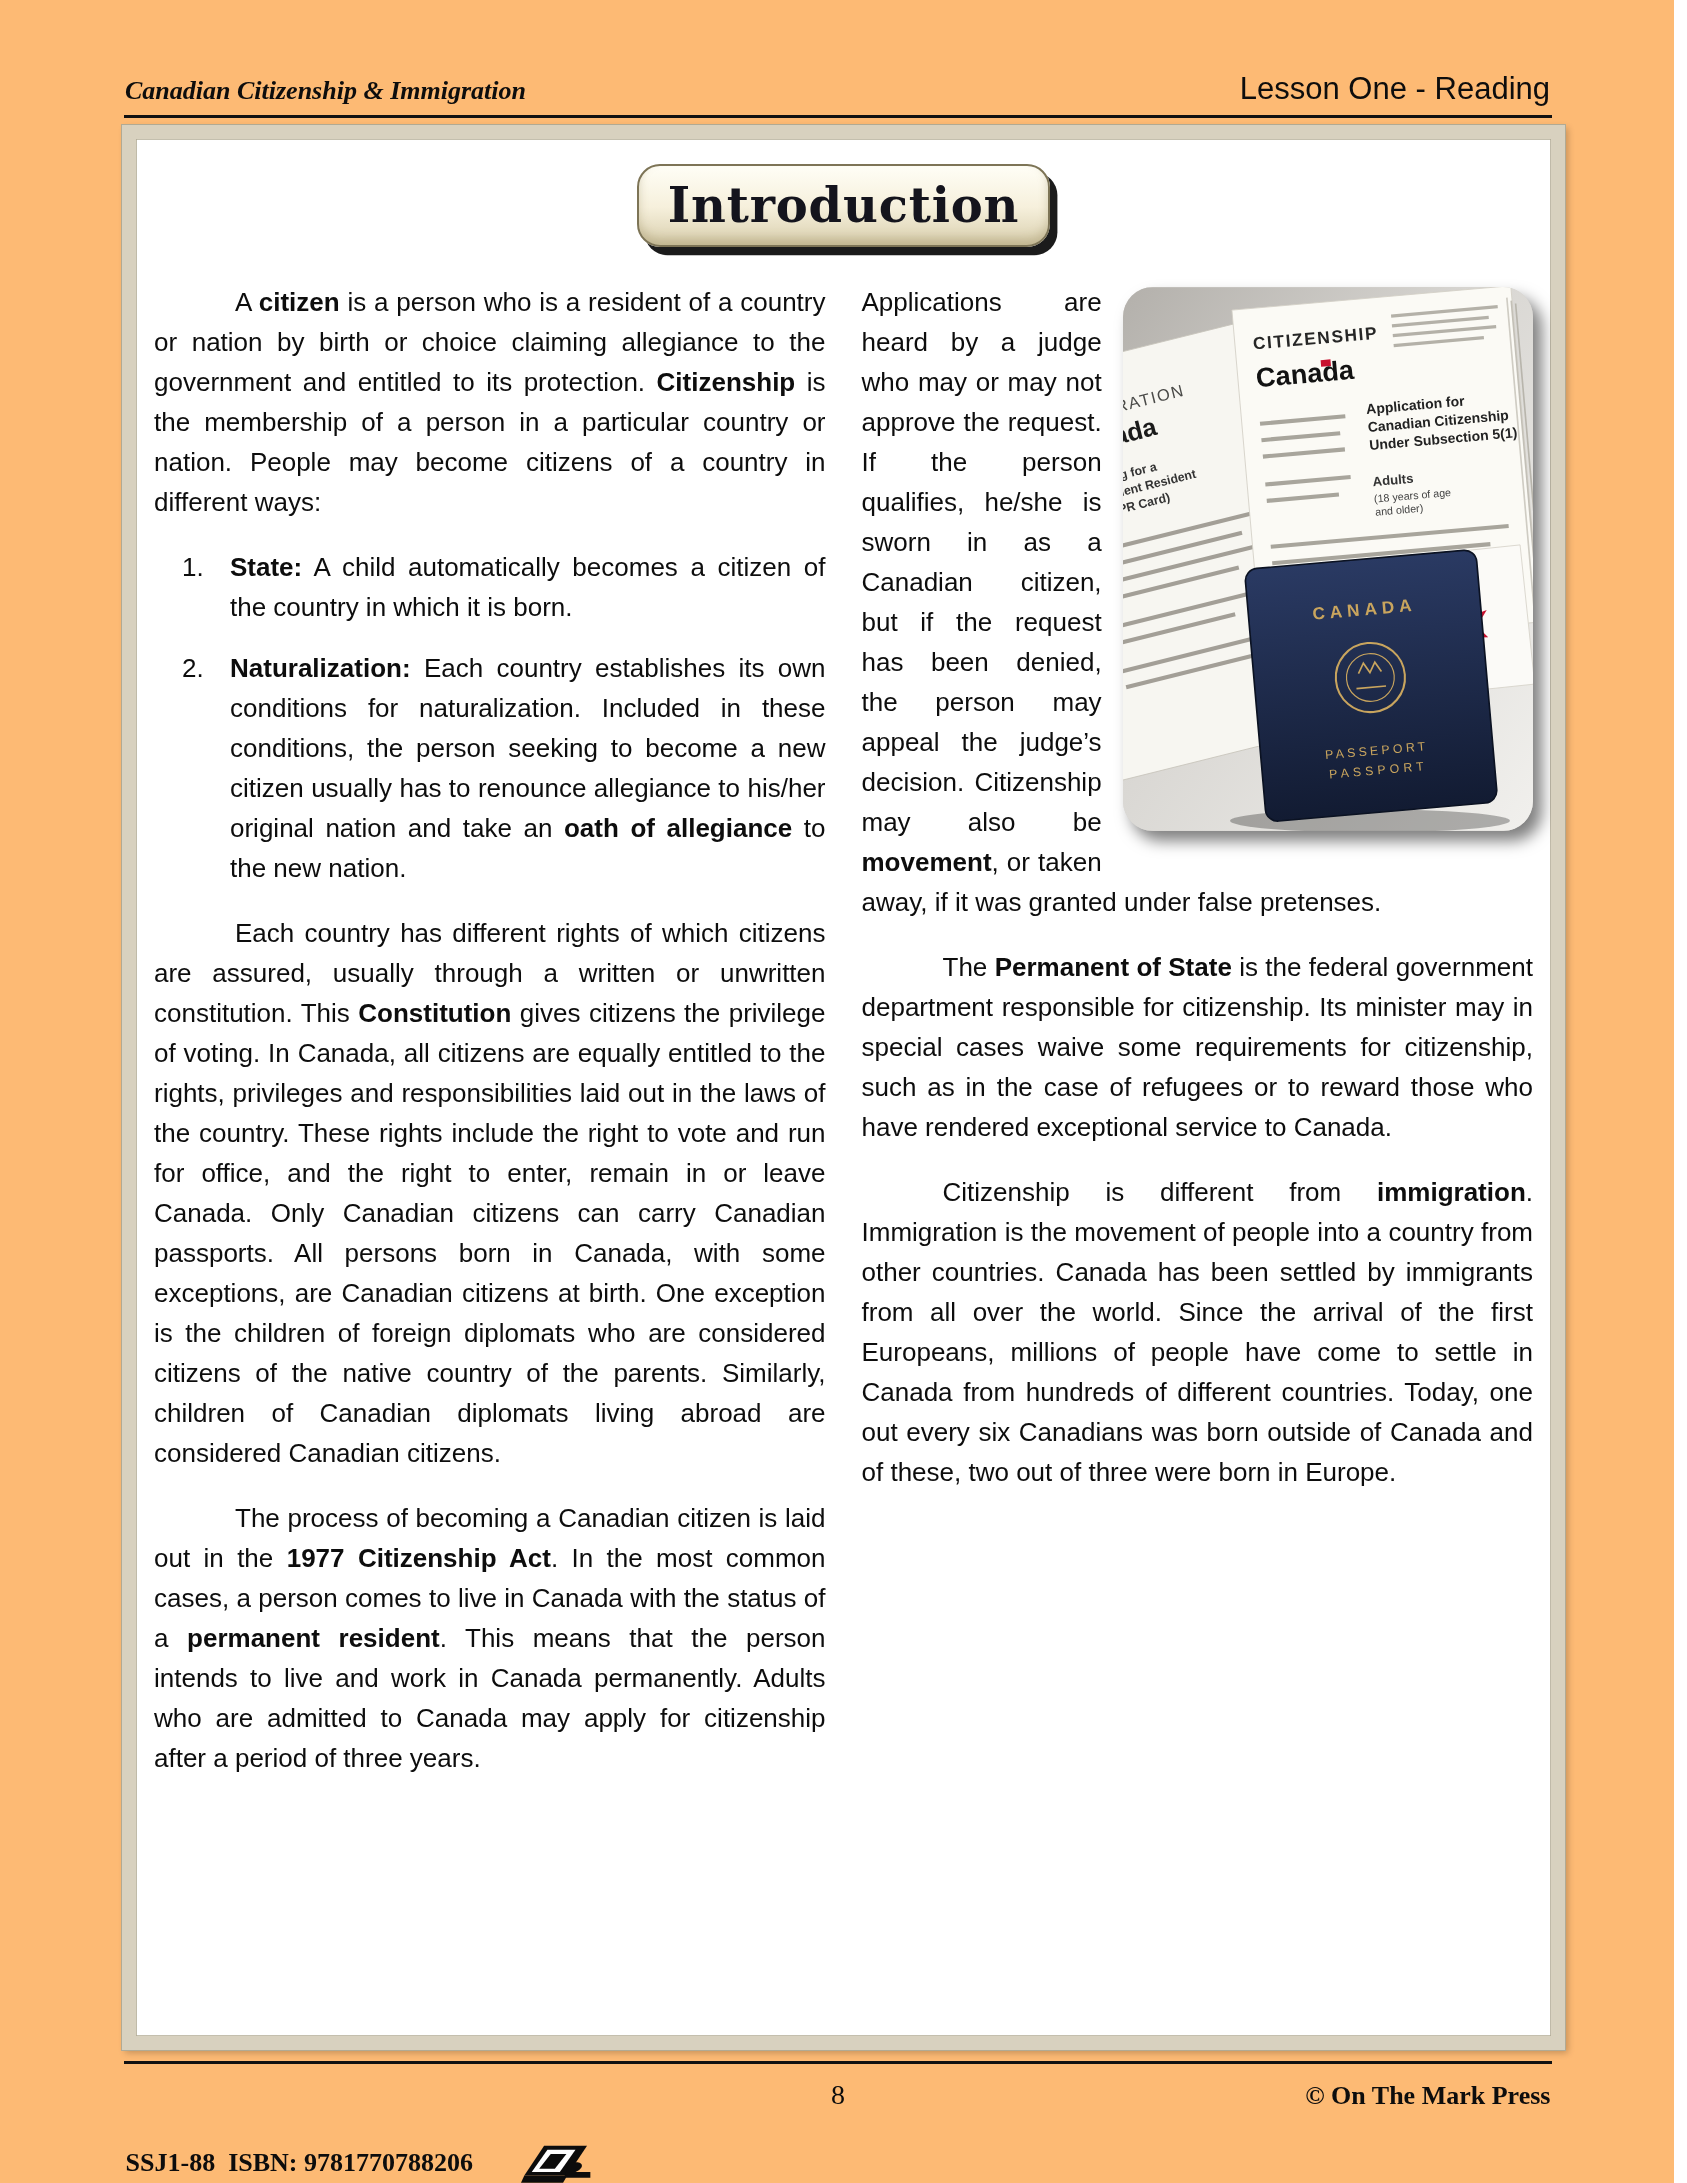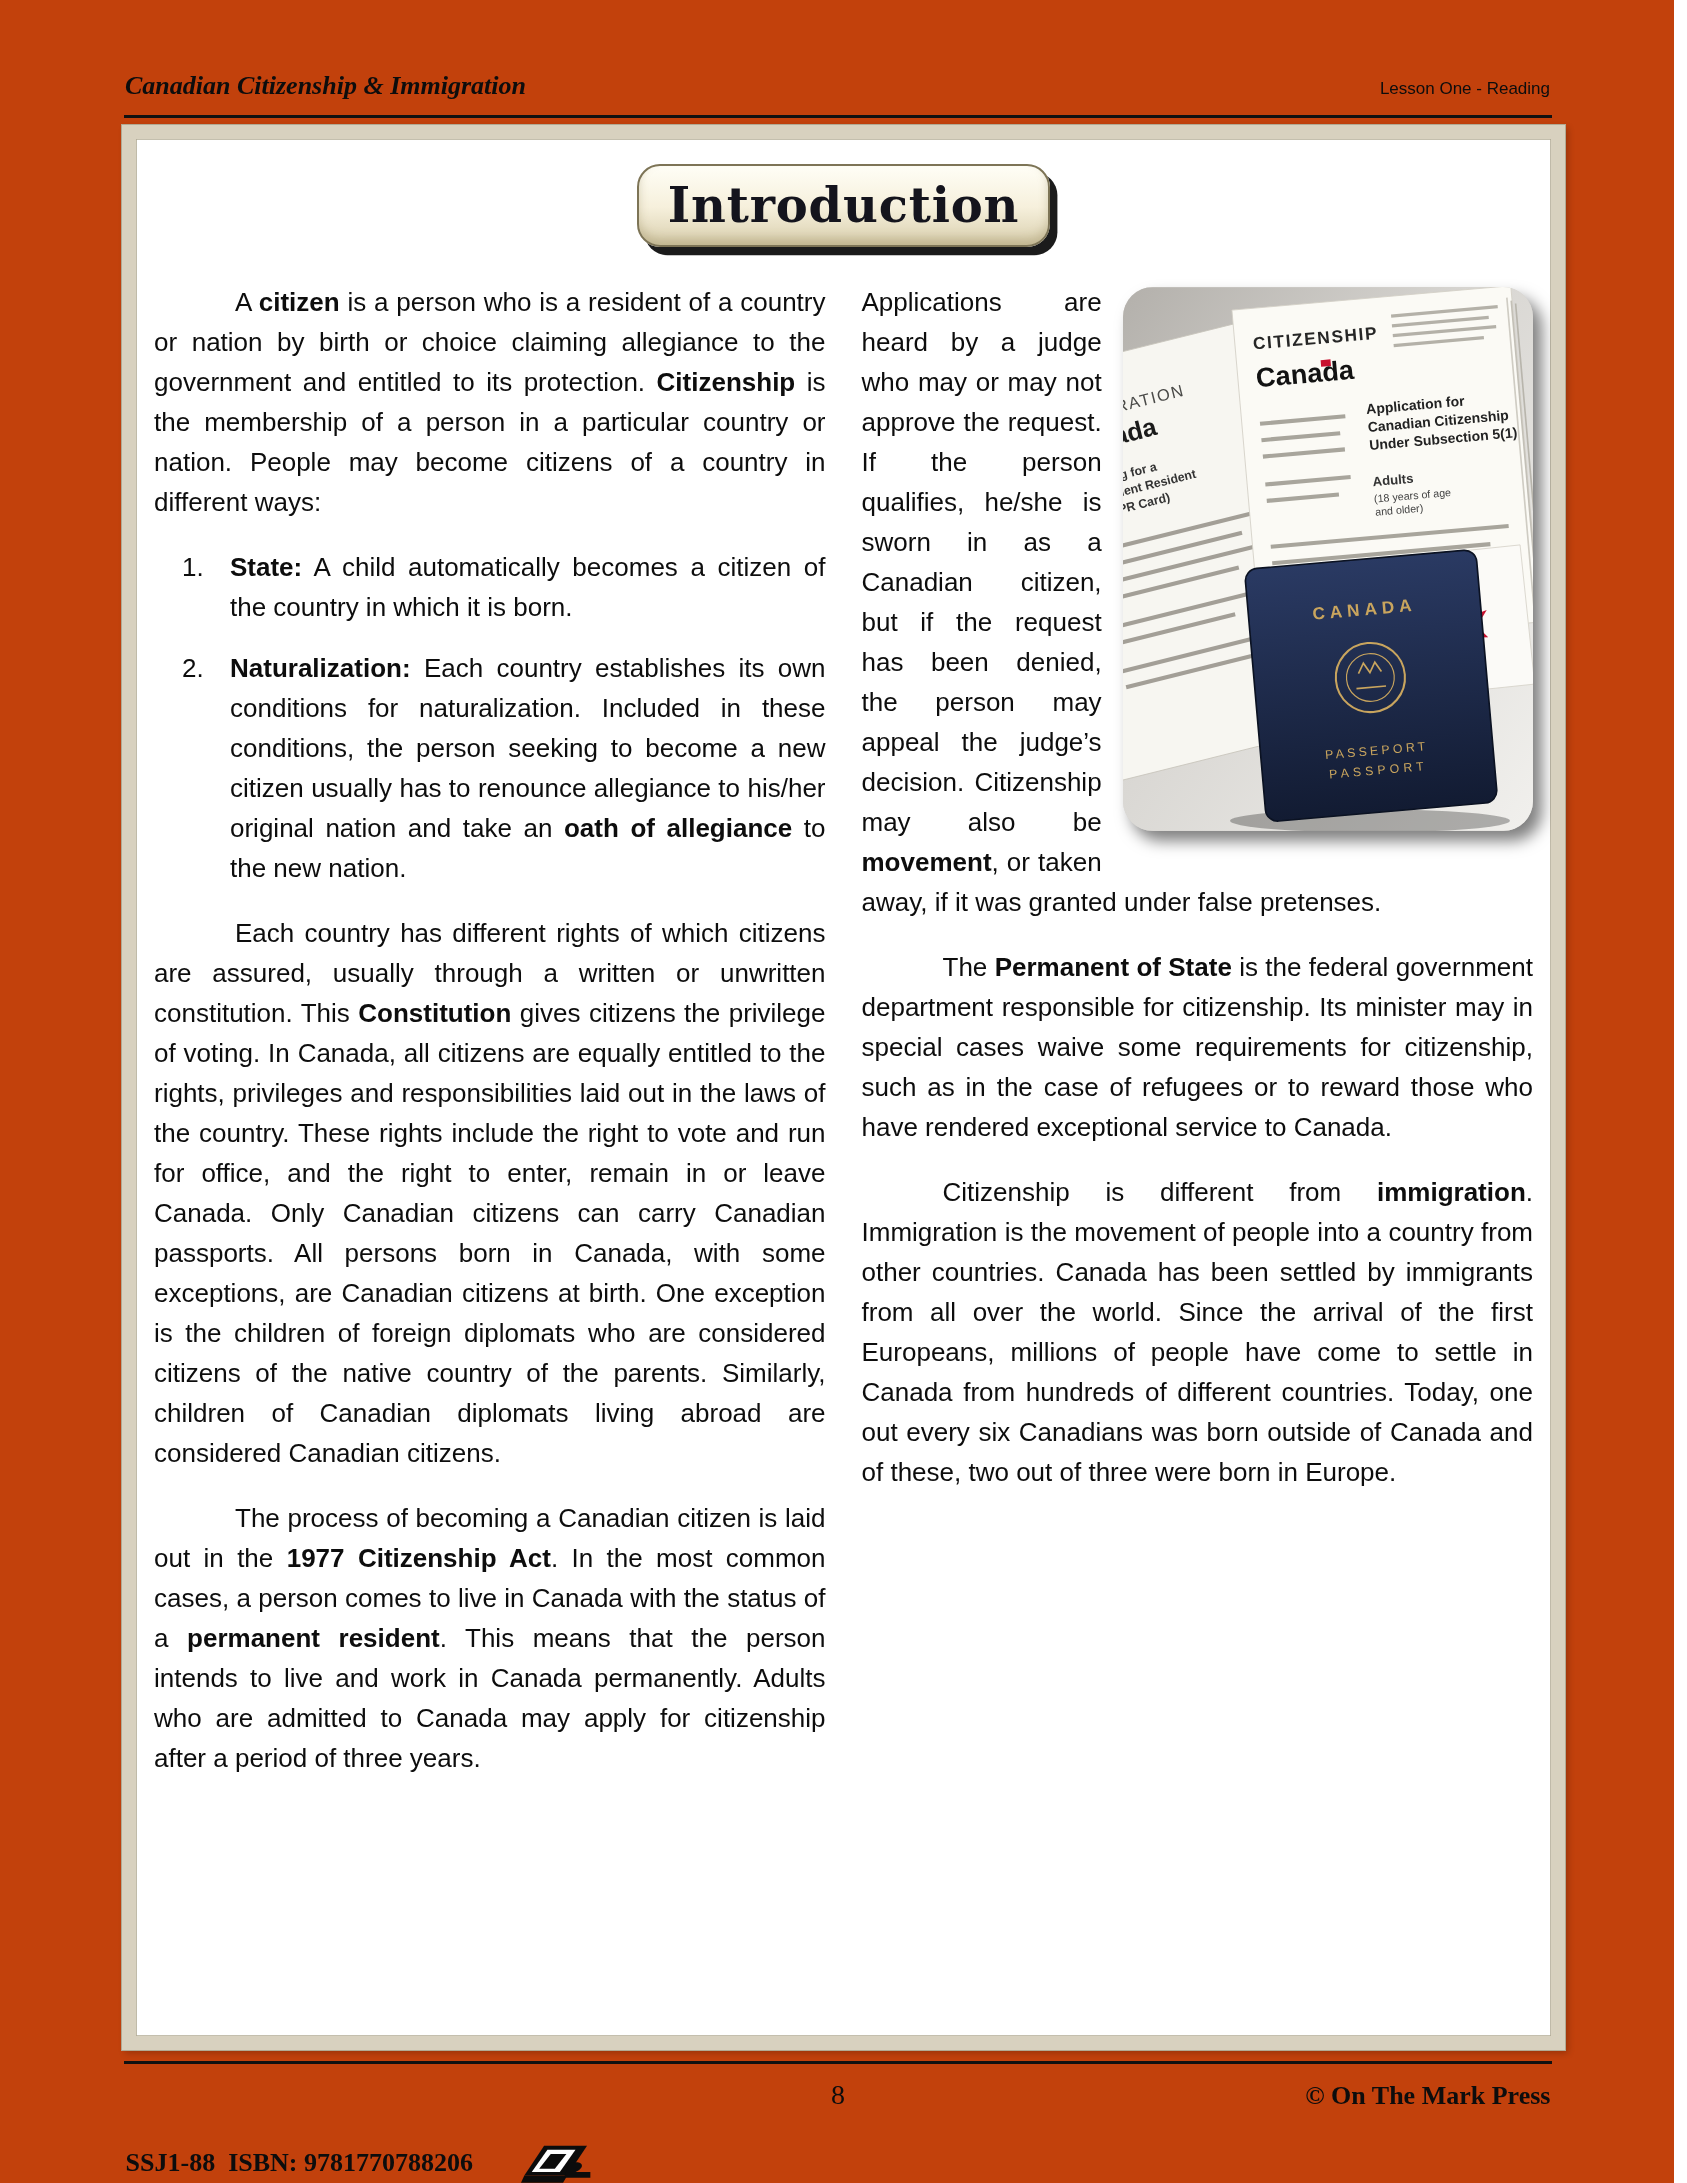--- a/index.html
+++ b/index.html
@@ -1,23 +1,23 @@
 <!DOCTYPE html>
 <html style="--frame-tan: #d8d1bf; --passport-navy: #1d2742; --passport-gold: #c9a55e; --maple-red: #c8102e; --rule-black: #111111;font-size:13px"><head>
 <meta charset="utf-8">
 <style>
   html,body{margin:0;padding:0;background:#ffffff;}
-  .sheet{position:relative;width:1674px;height:2183px;background:#c2410c;
+  .sheet{position:relative;width:1674px;height:2183px;background:#fdba74;
          font-family:"Liberation Sans",sans-serif;color:#0d0d0d;overflow:hidden;}
 
   
   .page-header{position:absolute;top:71px;left:125px;right:124px;
                display:flex;justify-content:space-between;align-items:baseline;}
   .ph-left{font-family:"Liberation Serif",serif;font-style:italic;font-weight:700;font-size:26px;}
-  .ph-right{font-size:17px;}
+  .ph-right{font-size:31px;}
   .header-rule{position:absolute;top:115px;left:124px;right:122px;height:2.5px;background:#111;}
 
   
   .content-frame{position:absolute;top:125px;left:122px;width:1443px;height:1925px;
                  box-sizing:border-box;background:#fff;
                  border:14px solid var(--frame-tan,#d8d1bf);
                  outline:0.8px solid #b1aa94;
                  box-shadow:inset 0 0 0 0.8px #b1aa94, 2.5px 3.3px 6.6px rgba(0,0,0,.22);
                  padding:13px 18px 12px 18px;overflow:hidden;}
 

